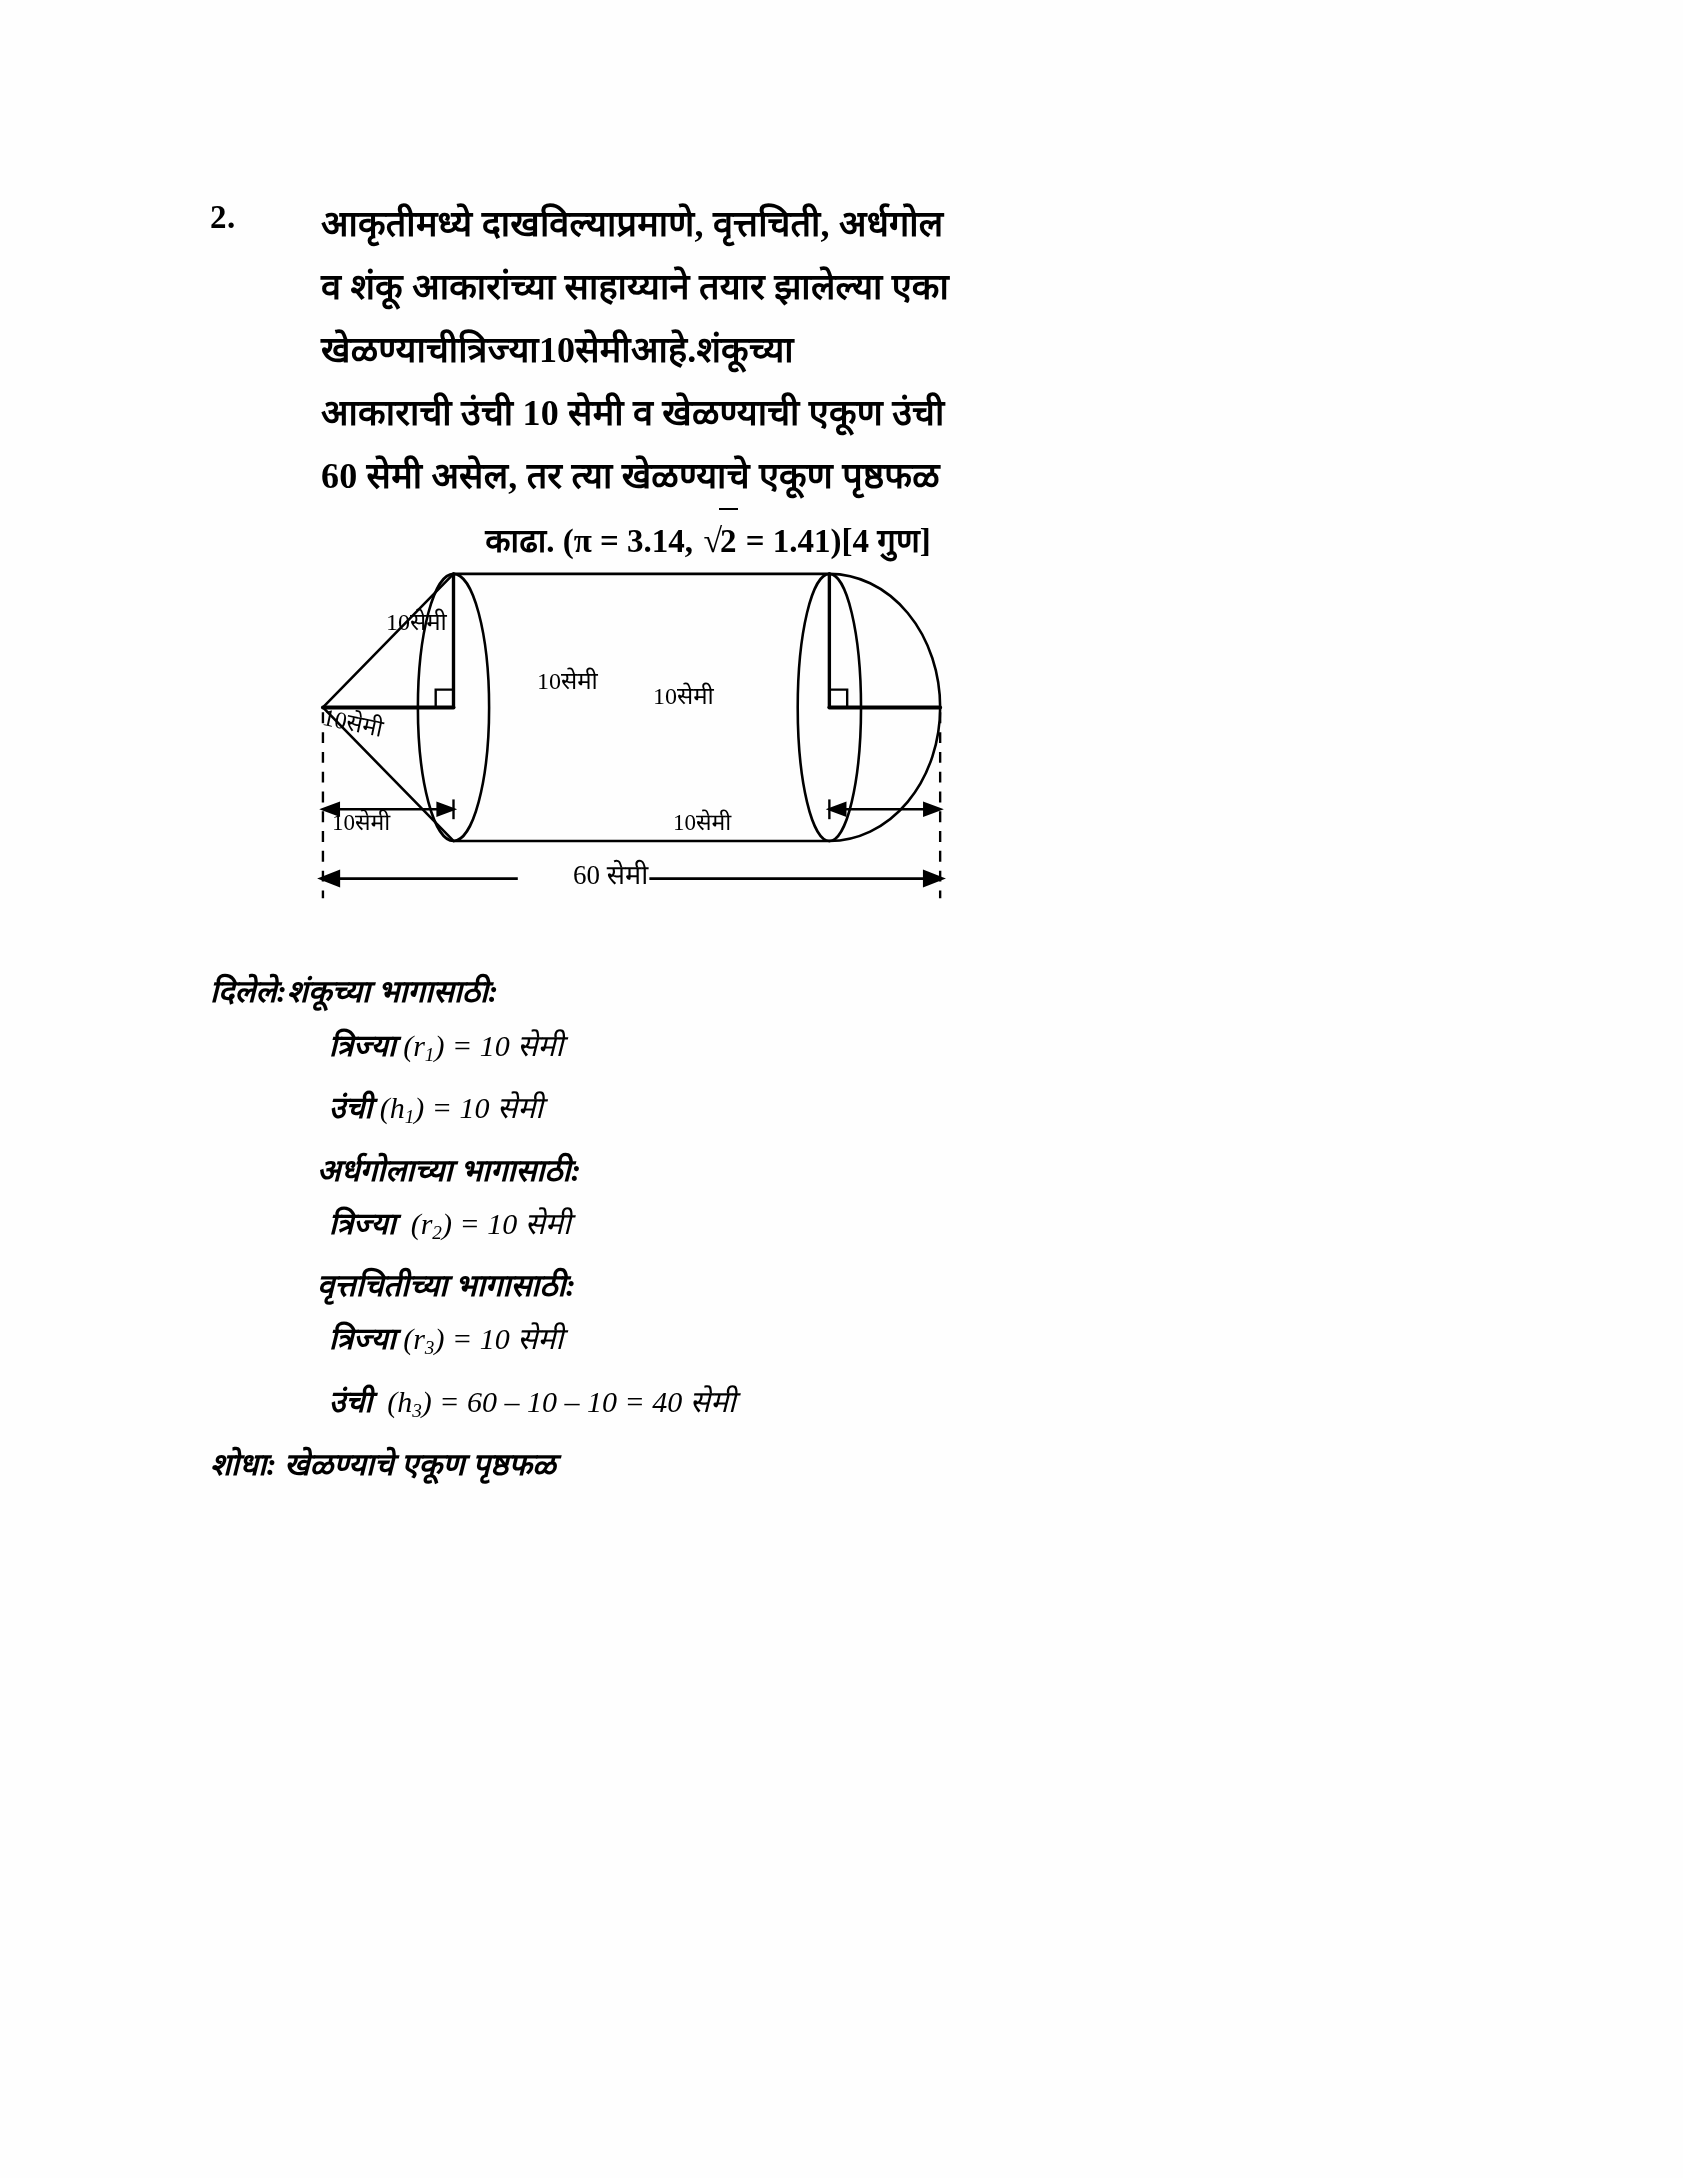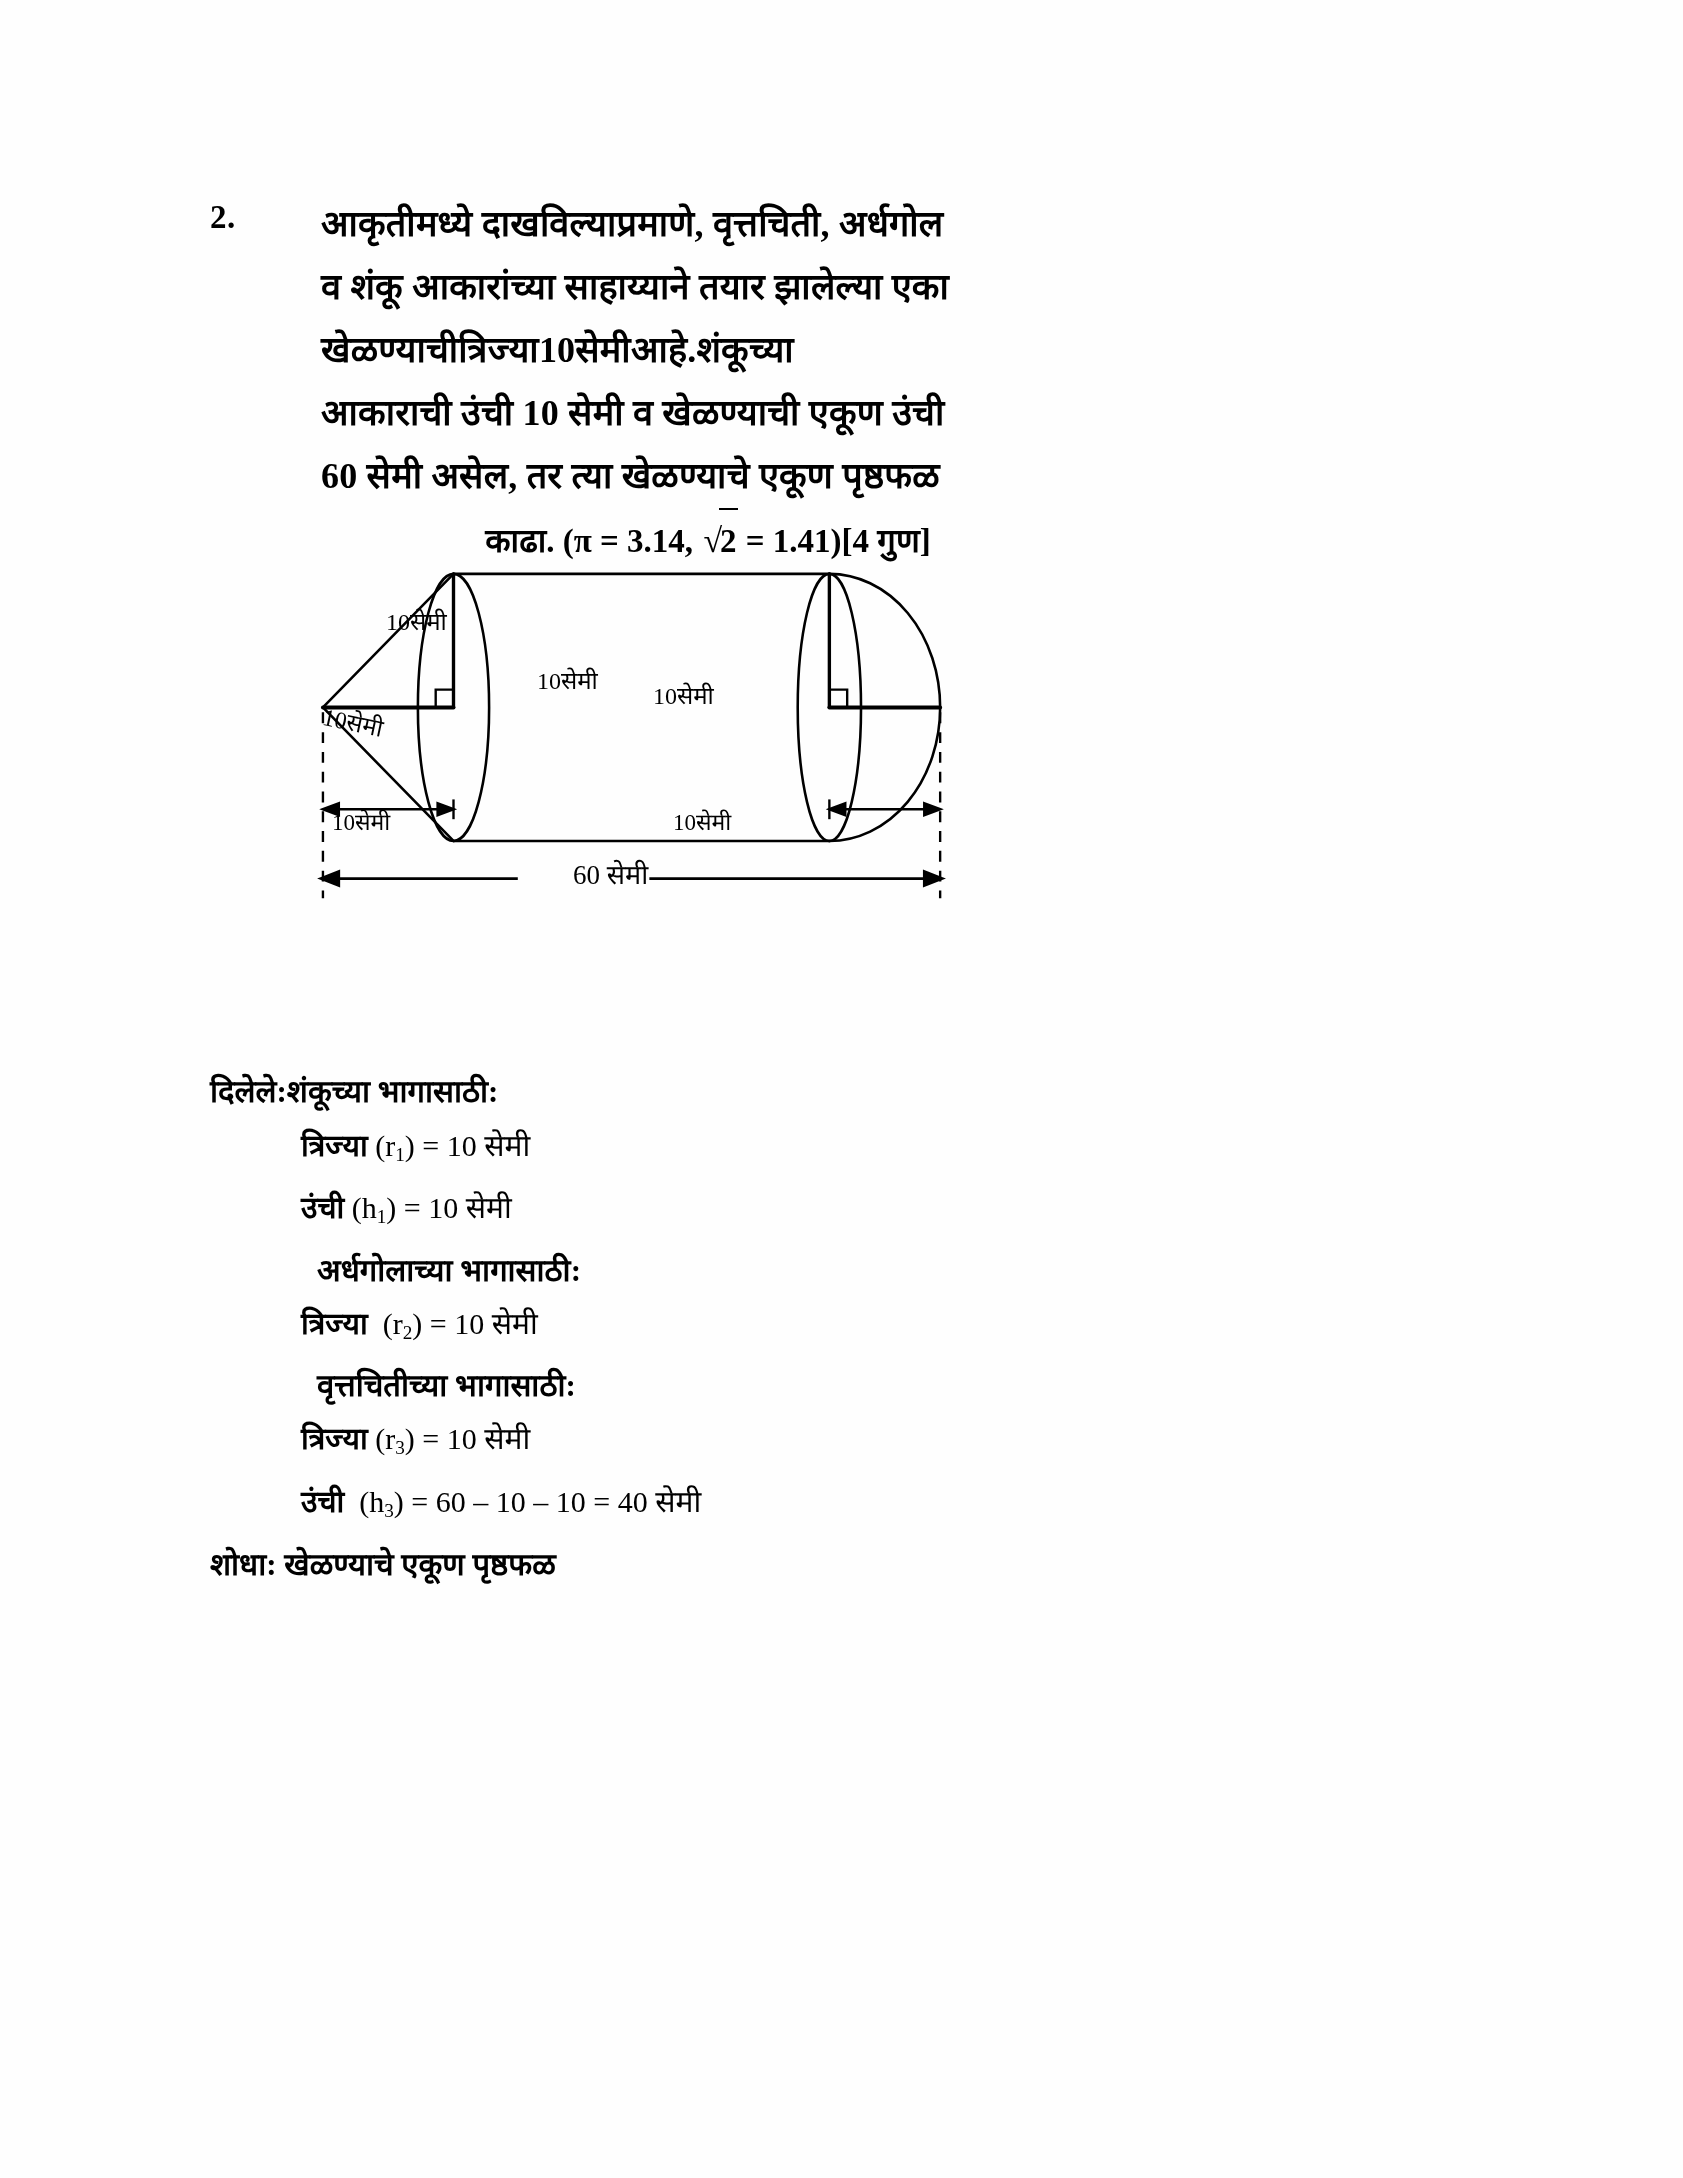--- a/index.html
+++ b/index.html
@@ -100,41 +100,42 @@
   .lbl-far-right  { left: 348px; top: 114px; }
   .lbl-slant      { left: 22px;  top: 135px; transform: rotate(12deg); transform-origin: left top;}
   .lbl-dim-left   { left: 27px;  top: 241px; font-size: 23px;}
   .lbl-dim-right  { left: 368px; top: 241px; font-size: 23px;}
   .lbl-dim-total  { left: 220px; top: 291px; font-size: 27px; margin-left: 48px; }
 
   
   .solution {
     position: absolute;
     left: 210px;
-    top: 1064px;
+    top: 964px;
     width: 1089px;
+    font-style: italic;
   }
   .sol-head {
     font-size: 31px;
     font-weight: 700;
     line-height: 55px;
     white-space: nowrap;
   }
   .sol-sub {
     font-size: 31px;
     font-weight: 700;
     line-height: 53px;
     margin-left: 107px;
     white-space: nowrap;
   }
   .sol-item {
     font-size: 30px;
     font-weight: 400;
     line-height: 53px;
-    margin-left: 91px;
+    margin-left: 119px;
     white-space: nowrap;
   }
   .devan { font-weight: 700; }
   sub {
     font-size: 0.64em;
     vertical-align: -0.28em;
   }
 </style>
 </head>
 <body>

